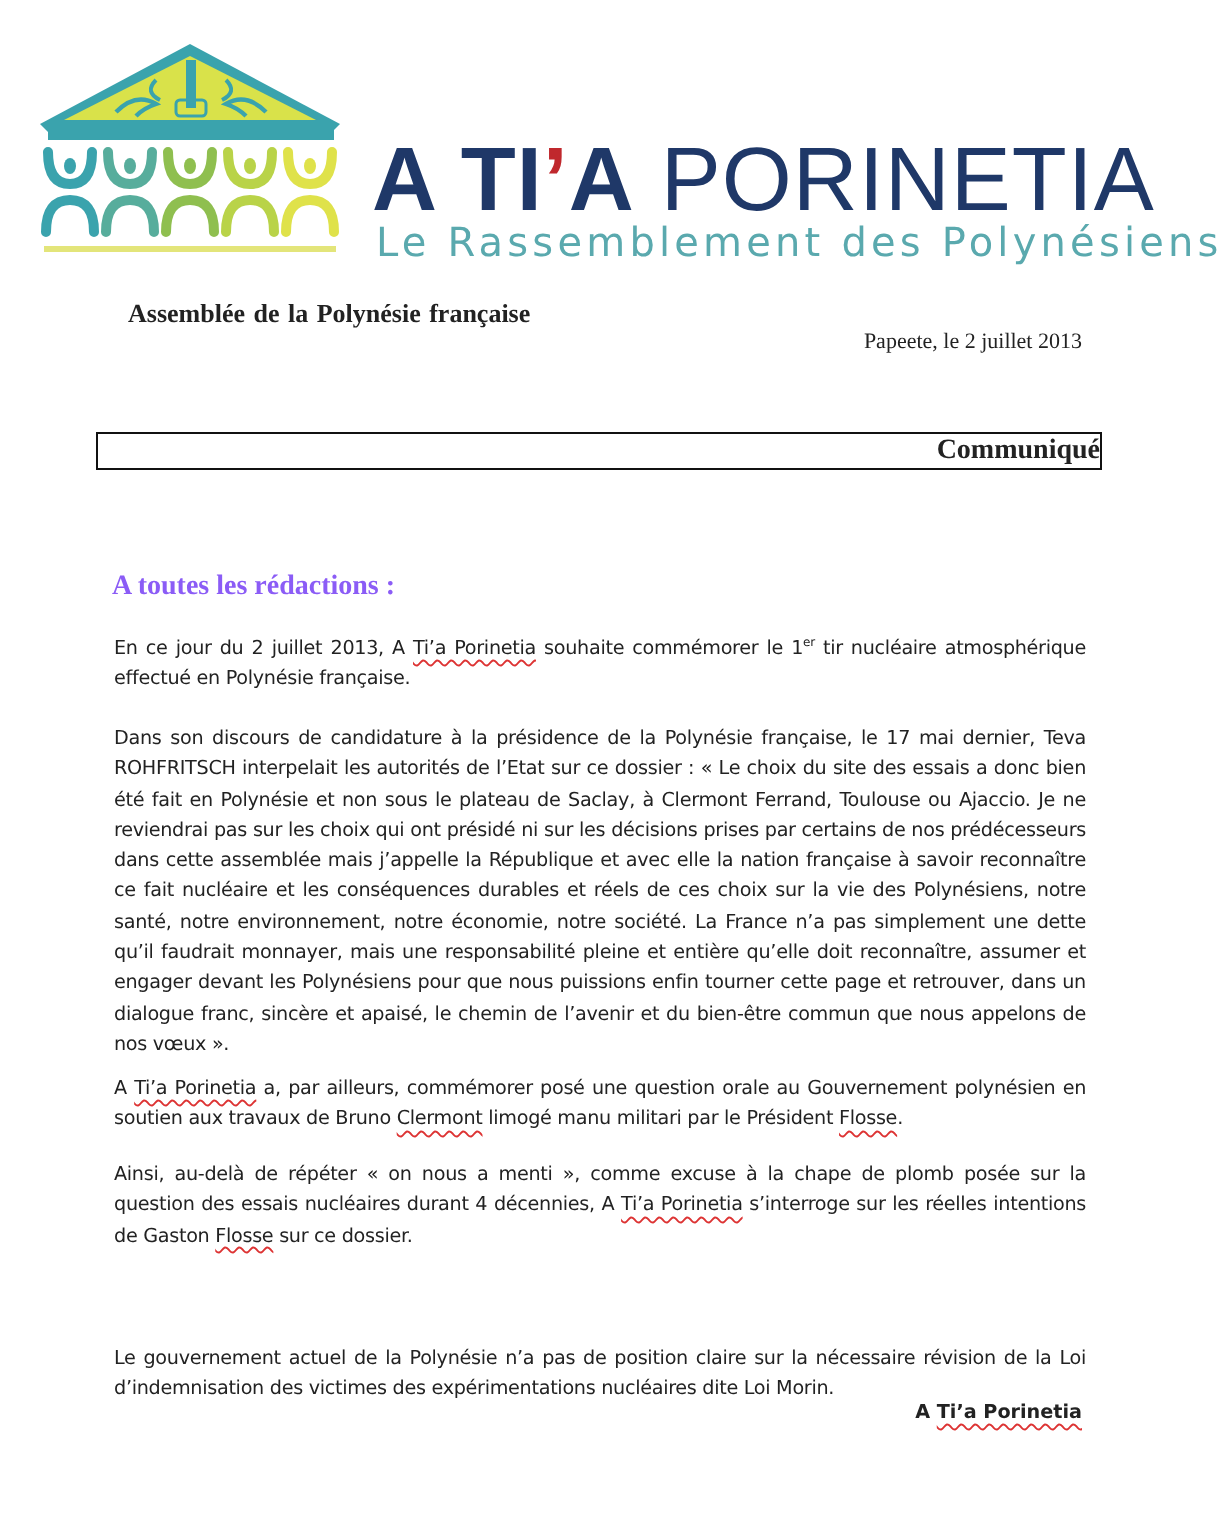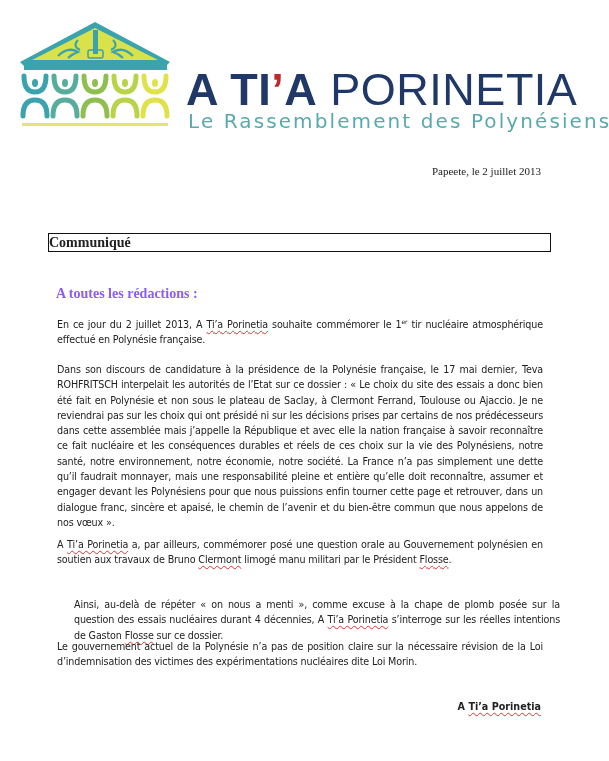--- a/index.html
+++ b/index.html
@@ -28,41 +28,41 @@
     position: absolute; left: 64px; top: 149px;
     font-family: "Liberation Serif", serif; font-weight: bold; font-size: 13px; color: #222;
     word-spacing: 1px;
   }
   .dateline {
     position: absolute; right: 68px; top: 165px;
     font-family: "Liberation Serif", serif; font-size: 11px; color: #222;
   }
 
   .communique-box {
-    position: absolute; left: 48px; top: 233px; width: 501px; height: 17px;
+    position: absolute; left: 48px; top: 216px; width: 501px; height: 17px;
     border: 1.5px solid #111;
-    text-align: left;
+    text-align: right;
     font-family: "Liberation Serif", serif; font-weight: bold; font-size: 14px; line-height: 17px; color: #222;
   }
 
   .salutation {
     position: absolute; left: 56px; top: 286px;
     font-family: "Liberation Serif", serif; font-weight: bold; font-size: 14px; color: #8b5cf6;
   }
 
   .body-text {
     position: absolute; left: 57px; width: 486px;
     font-family: "DejaVu Sans", sans-serif; font-size: 9.6px; line-height: 15.3px; color: #222;
     text-align: justify; letter-spacing: -0.15px;
   }
   .p1 { top: 317px; }
   .p2 { top: 362px; }
   .p3 { top: 537px; }
   .p4 { top: 580px; }
-  .p5 { top: 639px; }
+  .p5 { top: 672px; }
 
   .spell { text-decoration: underline wavy #d33; text-decoration-thickness: 1px; text-underline-offset: 2px; }
   sup { font-size: 6px; vertical-align: 4px; line-height: 0; }
 
   .signature {
     position: absolute; right: 68px; top: 701px;
     font-family: "DejaVu Sans", sans-serif; font-weight: bold; font-size: 9.6px; color: #222;
   }
 </style>
 </head>
@@ -111,31 +111,32 @@
       <ellipse cx="77" cy="63" rx="3" ry="4" fill="#8fbf4f"></ellipse>
       <ellipse cx="107" cy="63" rx="3" ry="4" fill="#b9d348"></ellipse>
       <ellipse cx="137" cy="63" rx="3" ry="4" fill="#dfe24a"></ellipse>
 
       <rect x="4" y="103" width="146" height="3" fill="#e3e57a"></rect>
     </svg>
     <div class="logo-title"><span class="bold">A TI</span><span class="apos">’</span><span class="bold">A</span><span class="light"> PORINETIA</span></div>
     <div class="logo-subtitle">Le Rassemblement des Polynésiens</div>
   </div>
 
+  <div class="assembly">Assemblée  de la Polynésie française</div>
   <div class="dateline">Papeete, le 2 juillet 2013</div>
 
   <div class="communique-box">Communiqué</div>
 
   <div class="salutation">A toutes les rédactions :</div>
 
   <p class="body-text p1" style="margin:0"><span>En ce jour du 2 juillet 2013, A </span><span class="spell">Ti’a Porinetia</span><span> souhaite commémorer le 1</span><sup>er</sup><span> tir nucléaire atmosphérique effectué en Polynésie française.</span></p>
 
   <p class="body-text p2" style="margin:0">Dans son discours de candidature à la présidence de la Polynésie française, le 17 mai dernier, Teva ROHFRITSCH interpelait les autorités de l’Etat sur ce dossier : « Le choix du site des essais a donc bien été fait en Polynésie et non sous le plateau de Saclay, à Clermont Ferrand, Toulouse ou Ajaccio. Je ne reviendrai pas sur les choix qui ont présidé ni sur les décisions prises par certains de nos prédécesseurs dans cette assemblée mais j’appelle la République et avec elle la nation française à savoir reconnaître ce fait nucléaire et les conséquences durables et réels de ces choix sur la vie des Polynésiens, notre santé, notre environnement, notre économie, notre société. La France n’a pas simplement une dette qu’il faudrait monnayer, mais une responsabilité pleine et entière qu’elle doit reconnaître, assumer et engager devant les Polynésiens pour que nous puissions enfin tourner cette page et retrouver, dans un dialogue franc, sincère et apaisé, le chemin de l’avenir et du bien-être commun que nous appelons de nos vœux ».</p>
 
   <p class="body-text p3" style="margin:0"><span>A </span><span class="spell">Ti’a Porinetia</span><span> a, par ailleurs, commémorer posé une question orale au Gouvernement polynésien en soutien aux travaux de Bruno </span><span class="spell">Clermont</span><span> limogé manu militari par le Président </span><span class="spell">Flosse</span><span>.</span></p>
 
-  <p class="body-text p4" style="margin:17px"><span>Ainsi, au-delà de répéter « on nous a menti », comme excuse à la chape de plomb posée sur la question des essais nucléaires durant 4 décennies, A </span><span class="spell">Ti’a Porinetia</span><span> s’interroge sur les réelles intentions de Gaston </span><span class="spell">Flosse</span><span> sur ce dossier.</span></p>
+  <p class="body-text p4" style="margin:0"><span>Ainsi, au-delà de répéter « on nous a menti », comme excuse à la chape de plomb posée sur la question des essais nucléaires durant 4 décennies, A </span><span class="spell">Ti’a Porinetia</span><span> s’interroge sur les réelles intentions de Gaston </span><span class="spell">Flosse</span><span> sur ce dossier.</span></p>
 
   <p class="body-text p5" style="margin:0">Le gouvernement actuel de la Polynésie n’a pas de position claire sur la nécessaire révision de la Loi d’indemnisation des victimes des expérimentations nucléaires dite Loi Morin.</p>
 
   <div class="signature"><span>A </span><span class="spell">Ti’a Porinetia</span></div>
 
 </div>
 
 </body></html>

